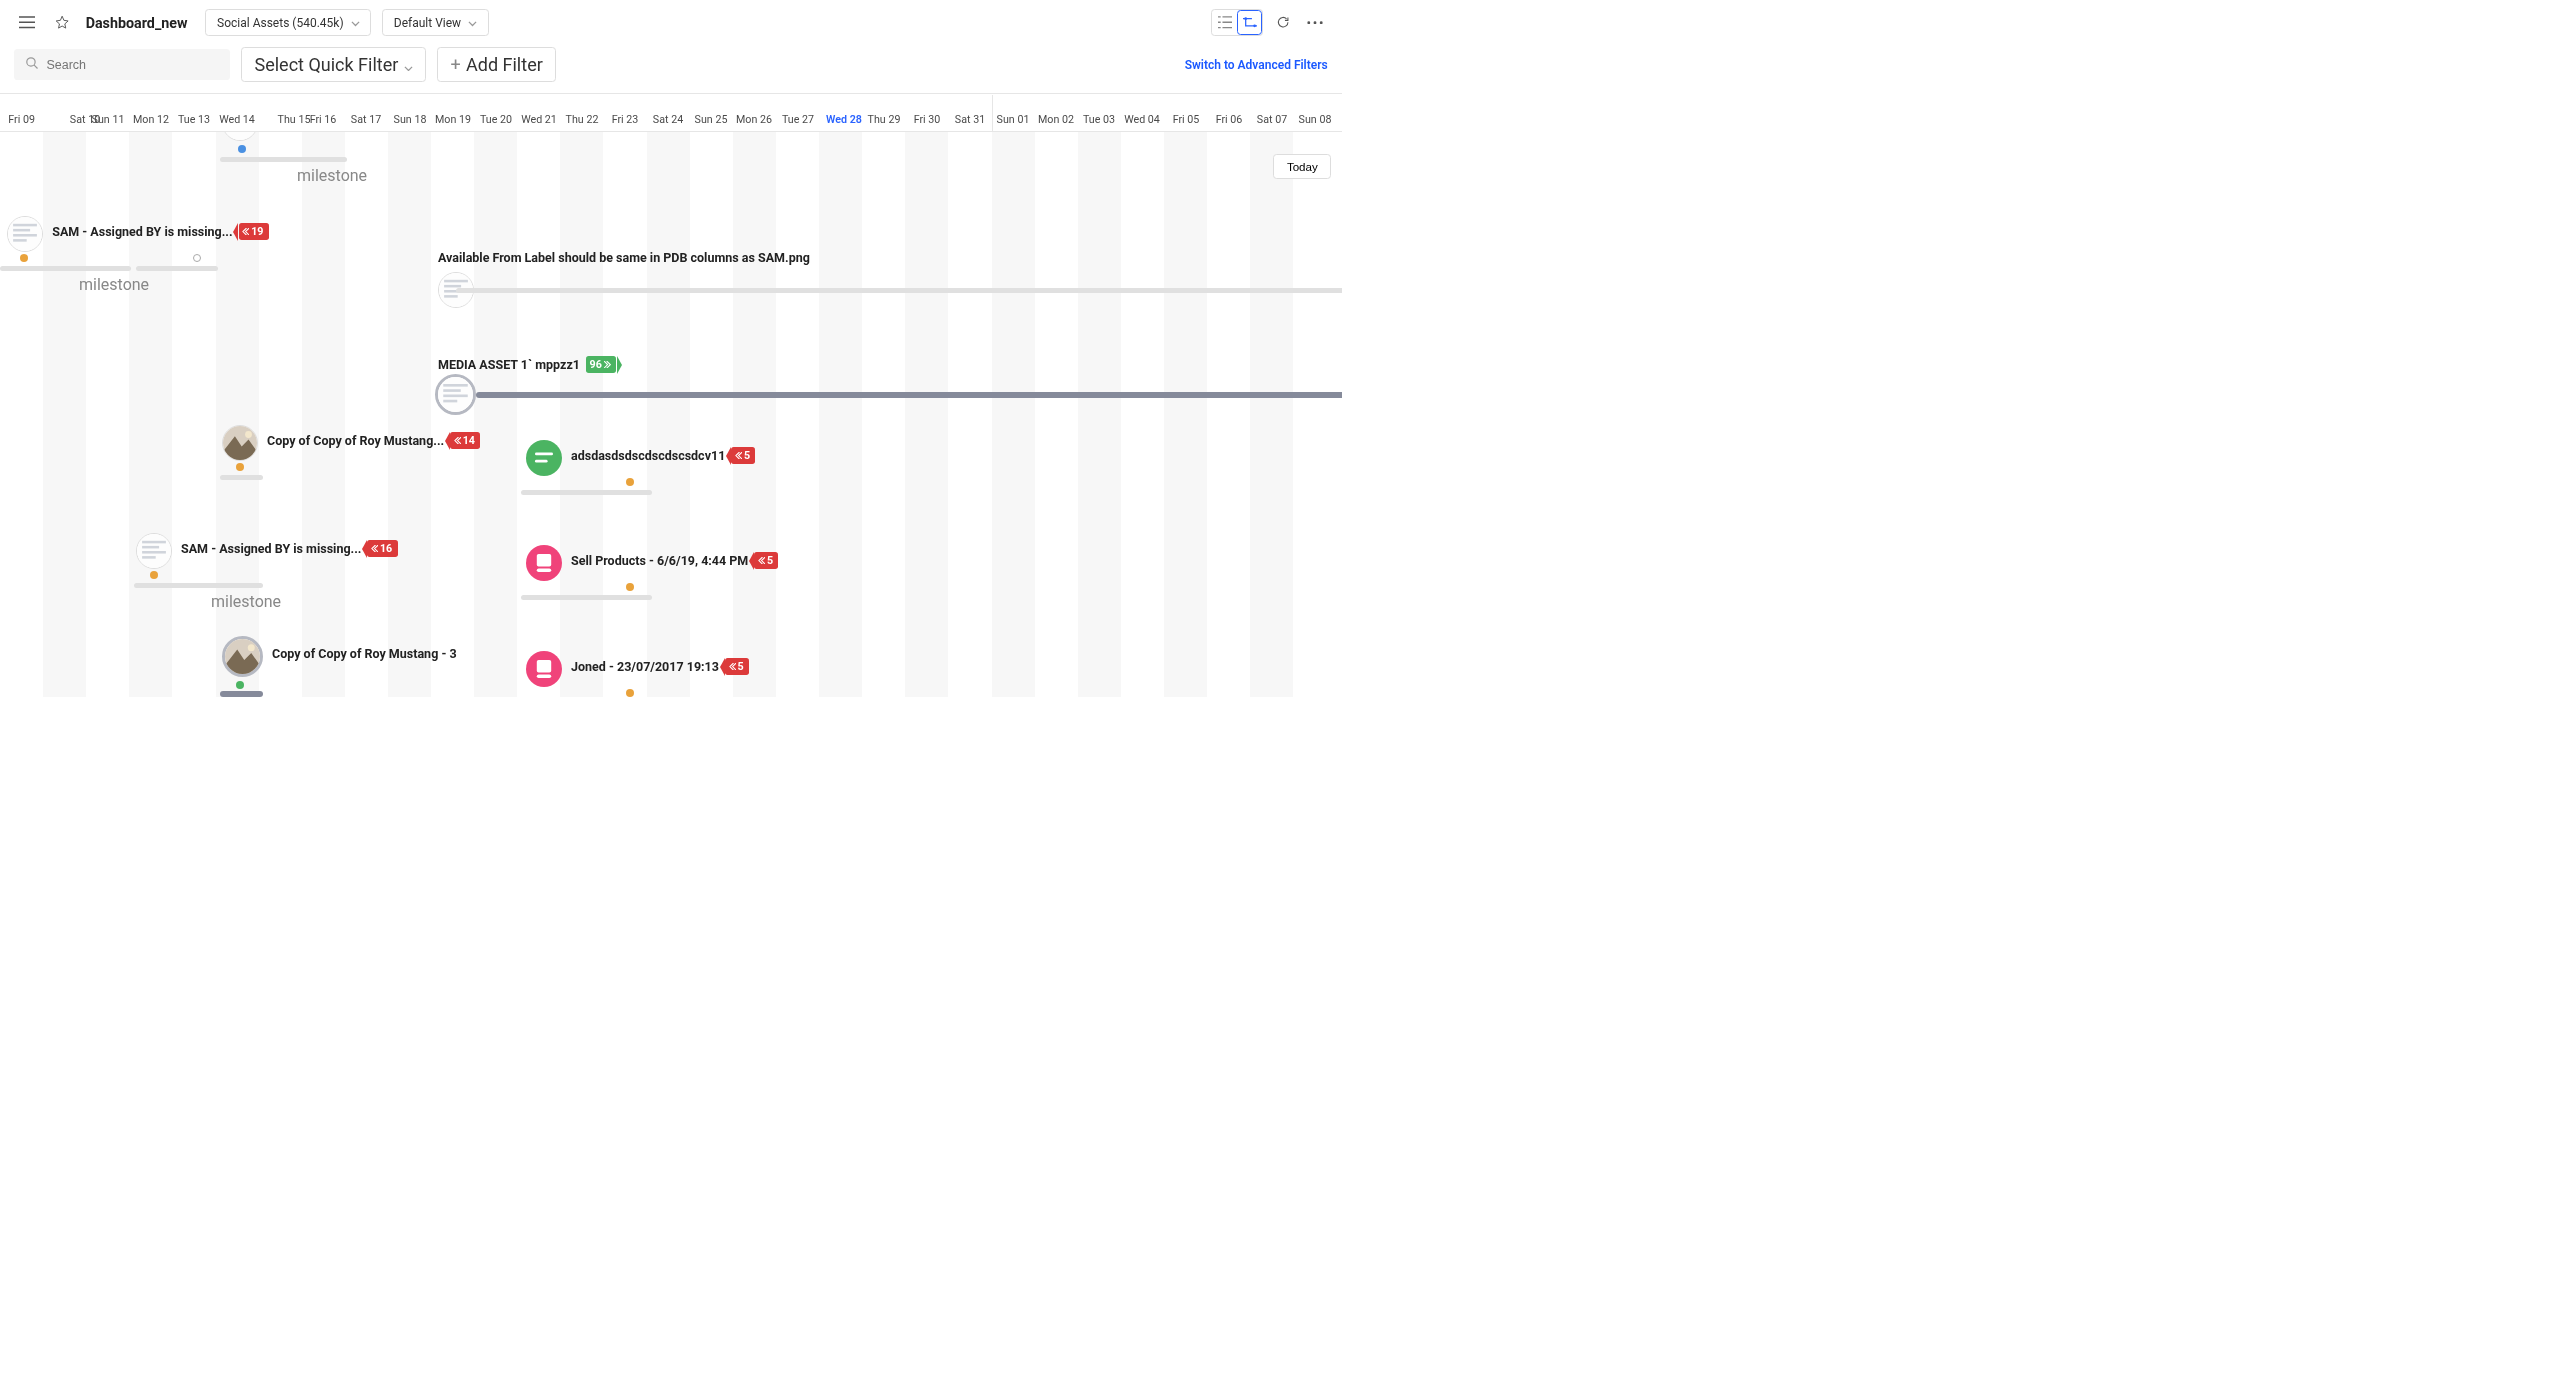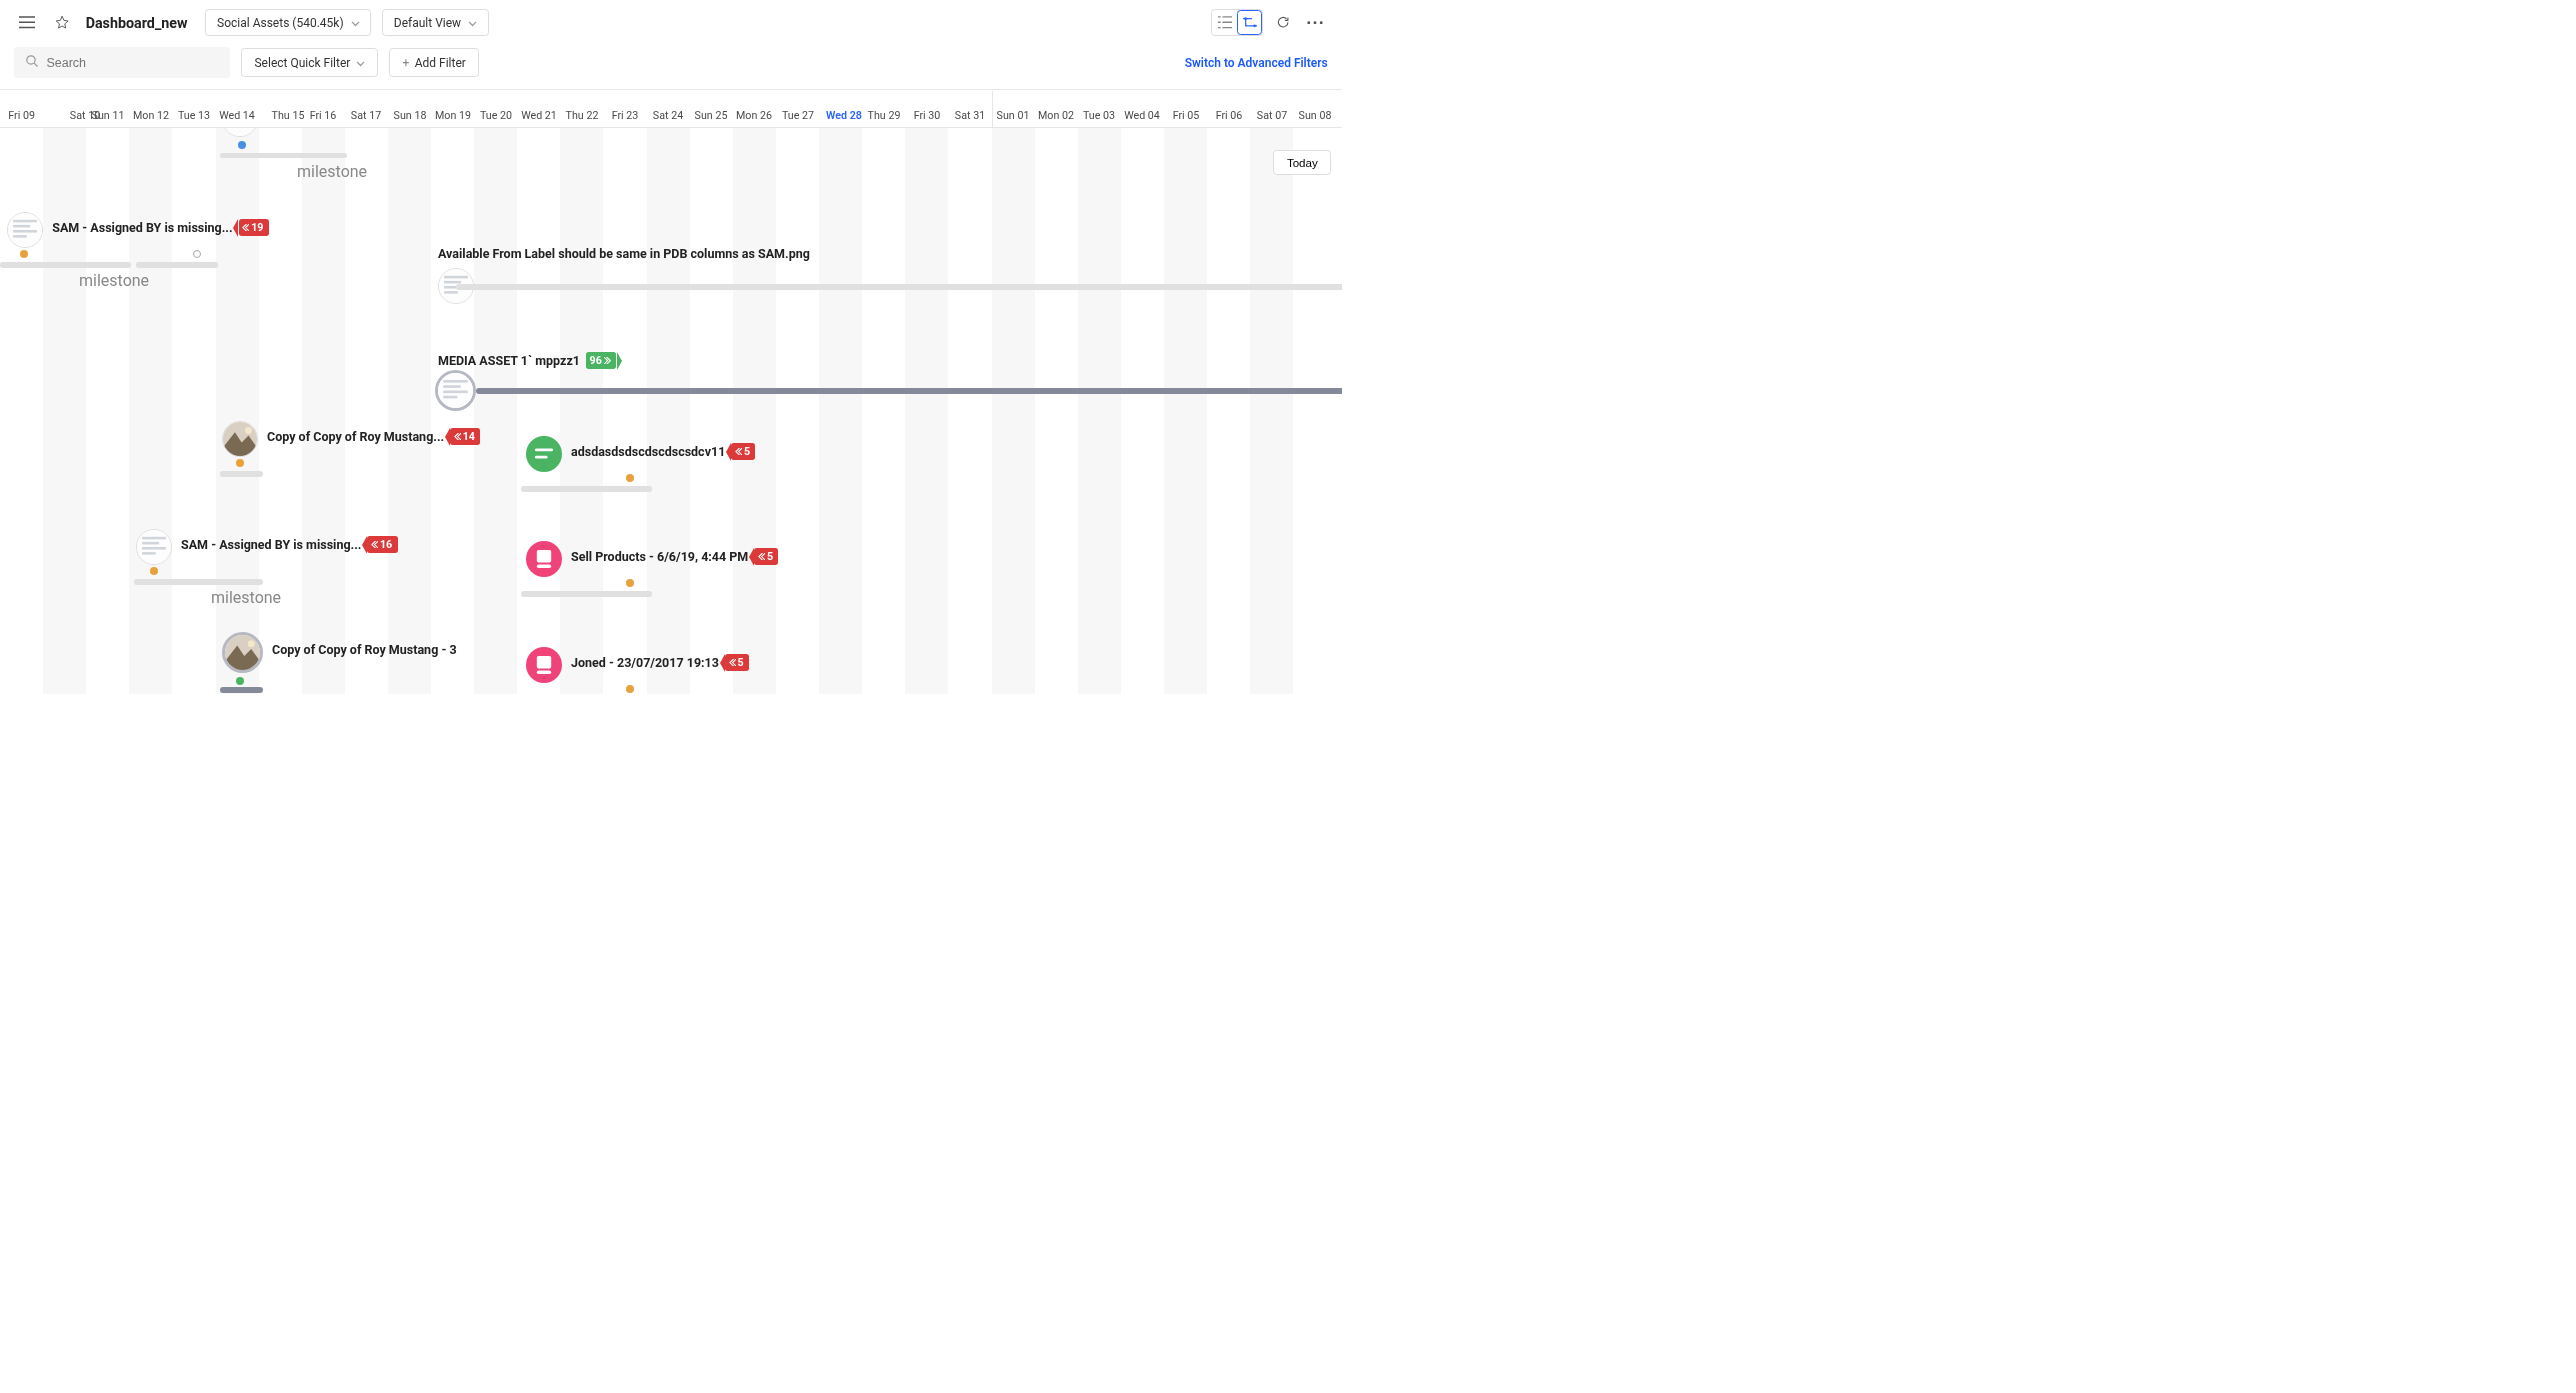--- a/index.html
+++ b/index.html
@@ -13,21 +13,21 @@
   .chev { color: #999; }
   .topbar-right { margin-left: auto; display: flex; align-items: center; gap: 7.2px; }
   .view-toggle { display: flex; border: 0.9px solid #ddd; border-radius: 3.6px; overflow: hidden; }
   .view-toggle .vt { width: 25px; height: 25px; display: flex; align-items: center; justify-content: center; cursor: pointer; }
   .view-toggle .vt.active { border: 1.3px solid #2a63ff; border-radius: 3.6px; }
   
   
   .filterbar { display: flex; align-items: center; padding: 3.6px 14.3px 10.7px; gap: 10.7px; }
   .search-box { display: flex; align-items: center; gap: 7.2px; background: #f5f5f5; border-radius: 3.6px; padding: 7.2px 10.7px; width: 216px; }
   .search-box input { border: none; background: transparent; outline: none; font-size: 12.5px; width: 100%; }
-  .pillbtn { display: inline-flex; align-items: center; gap: 5.4px; border: 0.9px solid #ddd; border-radius: 3.6px; padding: 6.3px 12.5px; font-size: 12px; color: #333; cursor: pointer; background: #fff; }
+  .pillbtn { display: inline-flex; align-items: center; gap: 5.4px; border: 0.9px solid #ddd; border-radius: 3.6px; padding: 6.3px 12.5px; font-size: 18px; color: #333; cursor: pointer; background: #fff; }
   .adv-link { margin-left: auto; color: #1b59ff; font-weight: 600; font-size: 12px; cursor: pointer; }
   
   
   .tl-header { border-top: 0.9px solid #e6e6e6; position: relative; height: 38px; }
   .month-row { display: flex; height: 16px; font-size: 10.7px; font-weight: 700; color: #333; }
   .month-row .m { position: absolute; top: 1.8px; }
   .day-row { position: absolute; bottom: 1.8px; left: 0; right: 0; height: 16px; }
   .day-row .d { position: absolute; font-size: 10.7px; color: #4a4a4a; white-space: nowrap; transform: translateX(-50%); }
   .day-row .d.today { color: #2a63ff; font-weight: 600; }
   .day-row .divider { position: absolute; top: -18px; height: 39px; width: 0.9px; background: #e6e6e6; }
@@ -150,21 +150,21 @@
 </div>
 
 <div class="tl-header">
   <div class="day-row" id="day-row">
       <span class="d" style="left: 21.6px;">Fri 09</span>
       <span class="d" style="left: 65px; padding-left: 40px;">Sat 10</span>
       <span class="d" style="left: 108px;">Sun 11</span>
       <span class="d" style="left: 151px;">Mon 12</span>
       <span class="d" style="left: 194px;">Tue 13</span>
       <span class="d" style="left: 237px;">Wed 14</span>
-      <span class="d" style="left: 288px;">Thu 15</span>
+      <span class="d" style="left: 294px;">Thu 15</span>
       <span class="d" style="left: 323px;">Fri 16</span>
       <span class="d" style="left: 366px;">Sat 17</span>
       <span class="d" style="left: 410px;">Sun 18</span>
       <span class="d" style="left: 453px;">Mon 19</span>
       <span class="d" style="left: 496px;">Tue 20</span>
       <span class="d" style="left: 539px;">Wed 21</span>
       <span class="d" style="left: 582px;">Thu 22</span>
       <span class="d" style="left: 625px;">Fri 23</span>
       <span class="d" style="left: 668px;">Sat 24</span>
       <span class="d" style="left: 711px;">Sun 25</span>

